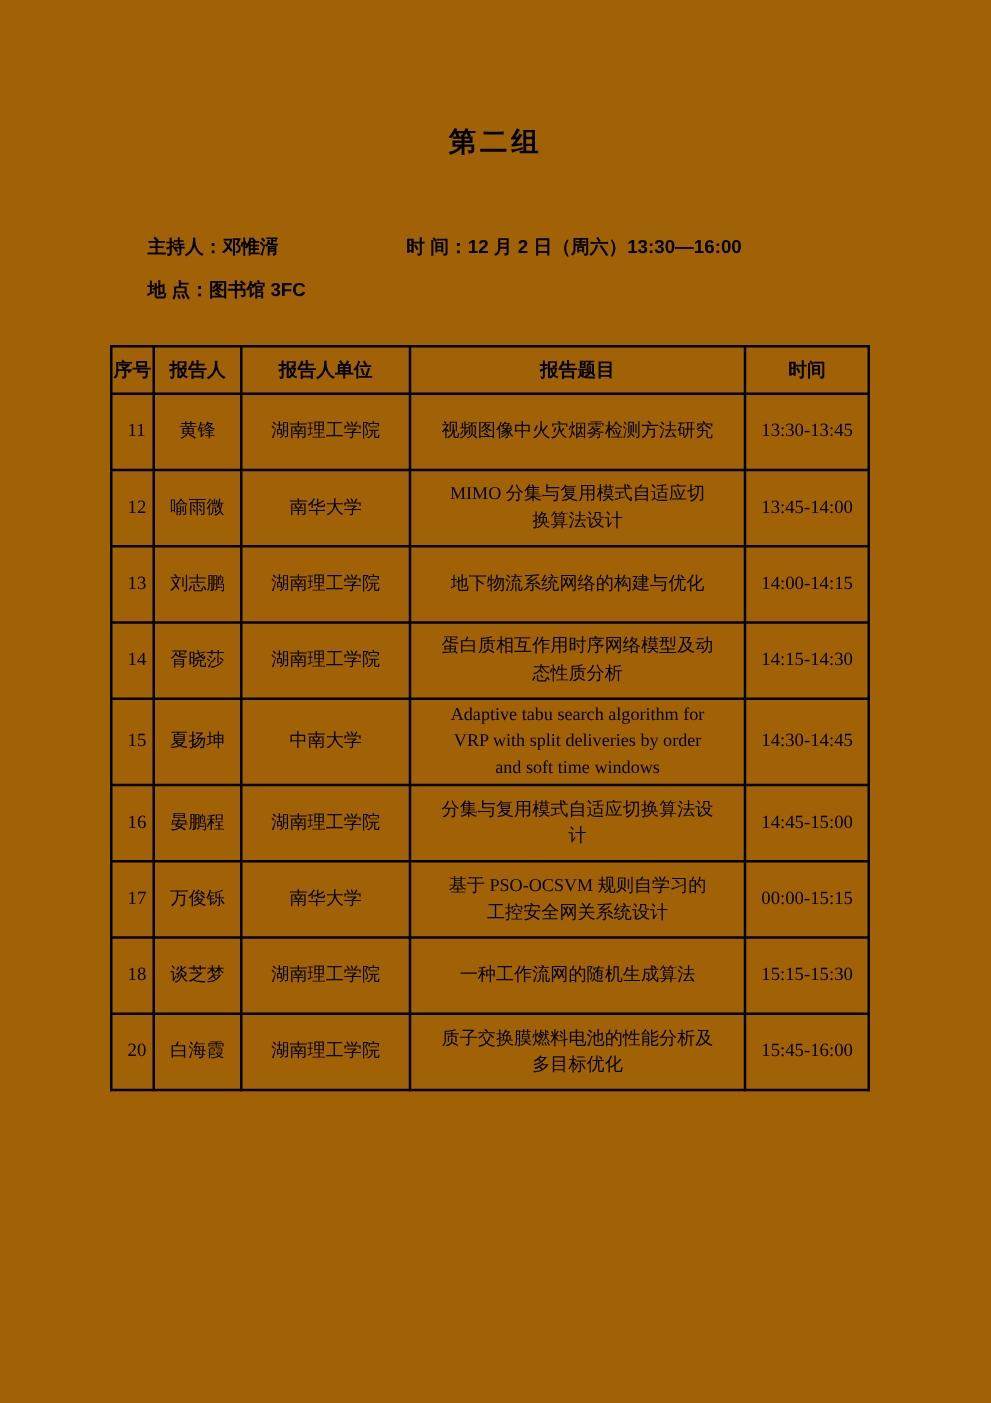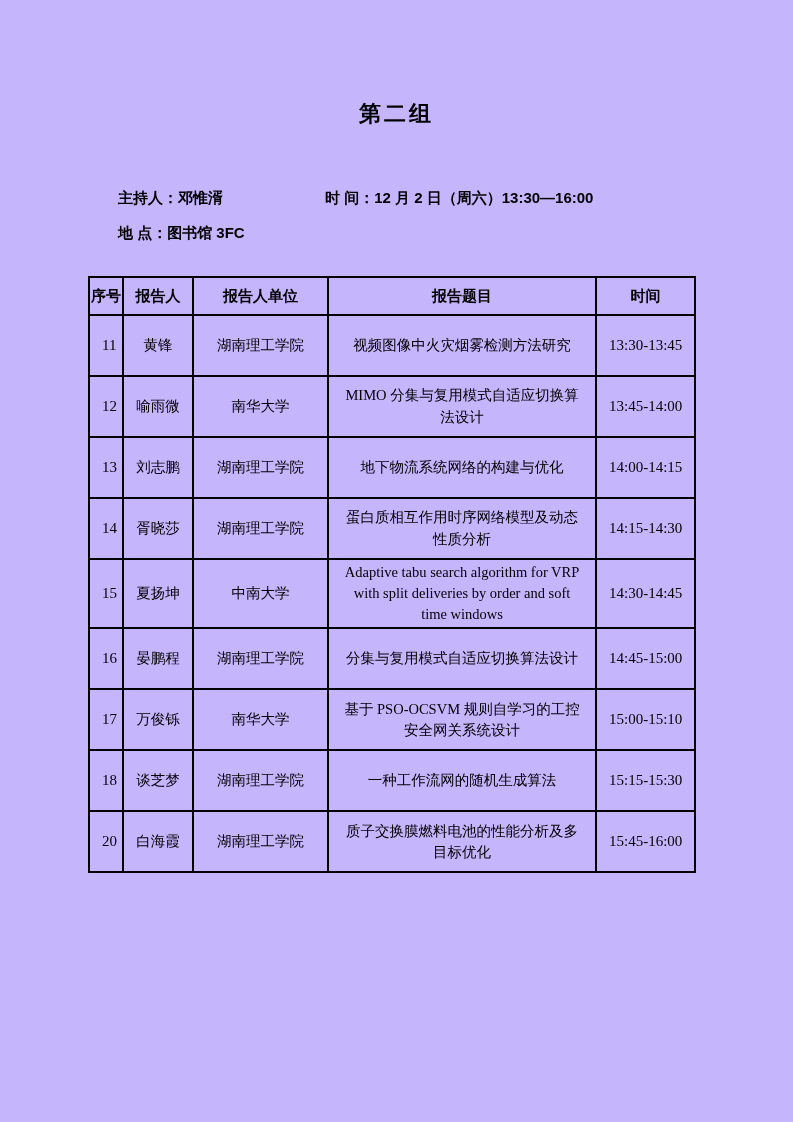--- a/index.html
+++ b/index.html
@@ -1,20 +1,20 @@
 <!DOCTYPE html>
 <html><head>
 <meta charset="utf-8">
 <style>
   html,body{margin:0;padding:0;background:#e8e8e8;}
   .page{
     position:relative;
     width:793px;height:1122px;
     margin:0 auto;
-    background:#c4b5fd;
+    background:#a16207;
     color:#000;
     font-family:"Liberation Serif","DejaVu Serif",serif;
     overflow:hidden;
   }
   .doc-title{
     position:absolute;
     top:99px;left:0;right:0;
     text-align:center;
     font-family:"Liberation Sans","DejaVu Sans",sans-serif;
     font-weight:bold;
@@ -56,21 +56,21 @@
     height:55px;
     font-size:14.5px;
     line-height:1.45;
   }
   .col-no{width:33px;}
   .col-presenter{width:68px;}
   .col-affiliation{width:131px;}
   .col-title{width:260px;}
   .col-time{width:96px;}
   td.cell-no,td.cell-time{font-size:15px;white-space:nowrap;padding:2px 12px;margin-left:17px;}
-  td.cell-title{padding:2px 10px;}
+  td.cell-title{padding:2px 24px;}
 </style>
 </head>
 <body>
 
 <div class="page">
 
   <div class="doc-title">第二组</div>
 
   <div class="info-block">
     <div class="info-line">
@@ -142,21 +142,21 @@
         <td class="cell-presenter">晏鹏程</td>
         <td class="cell-affiliation">湖南理工学院</td>
         <td class="cell-title">分集与复用模式自适应切换算法设计</td>
         <td class="cell-time">14:45-15:00</td>
       </tr>
       <tr>
         <td class="cell-no">17</td>
         <td class="cell-presenter">万俊铄</td>
         <td class="cell-affiliation">南华大学</td>
         <td class="cell-title">基于 PSO-OCSVM 规则自学习的工控安全网关系统设计</td>
-        <td class="cell-time">15:00-15:10</td>
+        <td class="cell-time">00:00-15:15</td>
       </tr>
       <tr>
         <td class="cell-no">18</td>
         <td class="cell-presenter">谈芝梦</td>
         <td class="cell-affiliation">湖南理工学院</td>
         <td class="cell-title">一种工作流网的随机生成算法</td>
         <td class="cell-time">15:15-15:30</td>
       </tr>
       <tr>
         <td class="cell-no">20</td>

